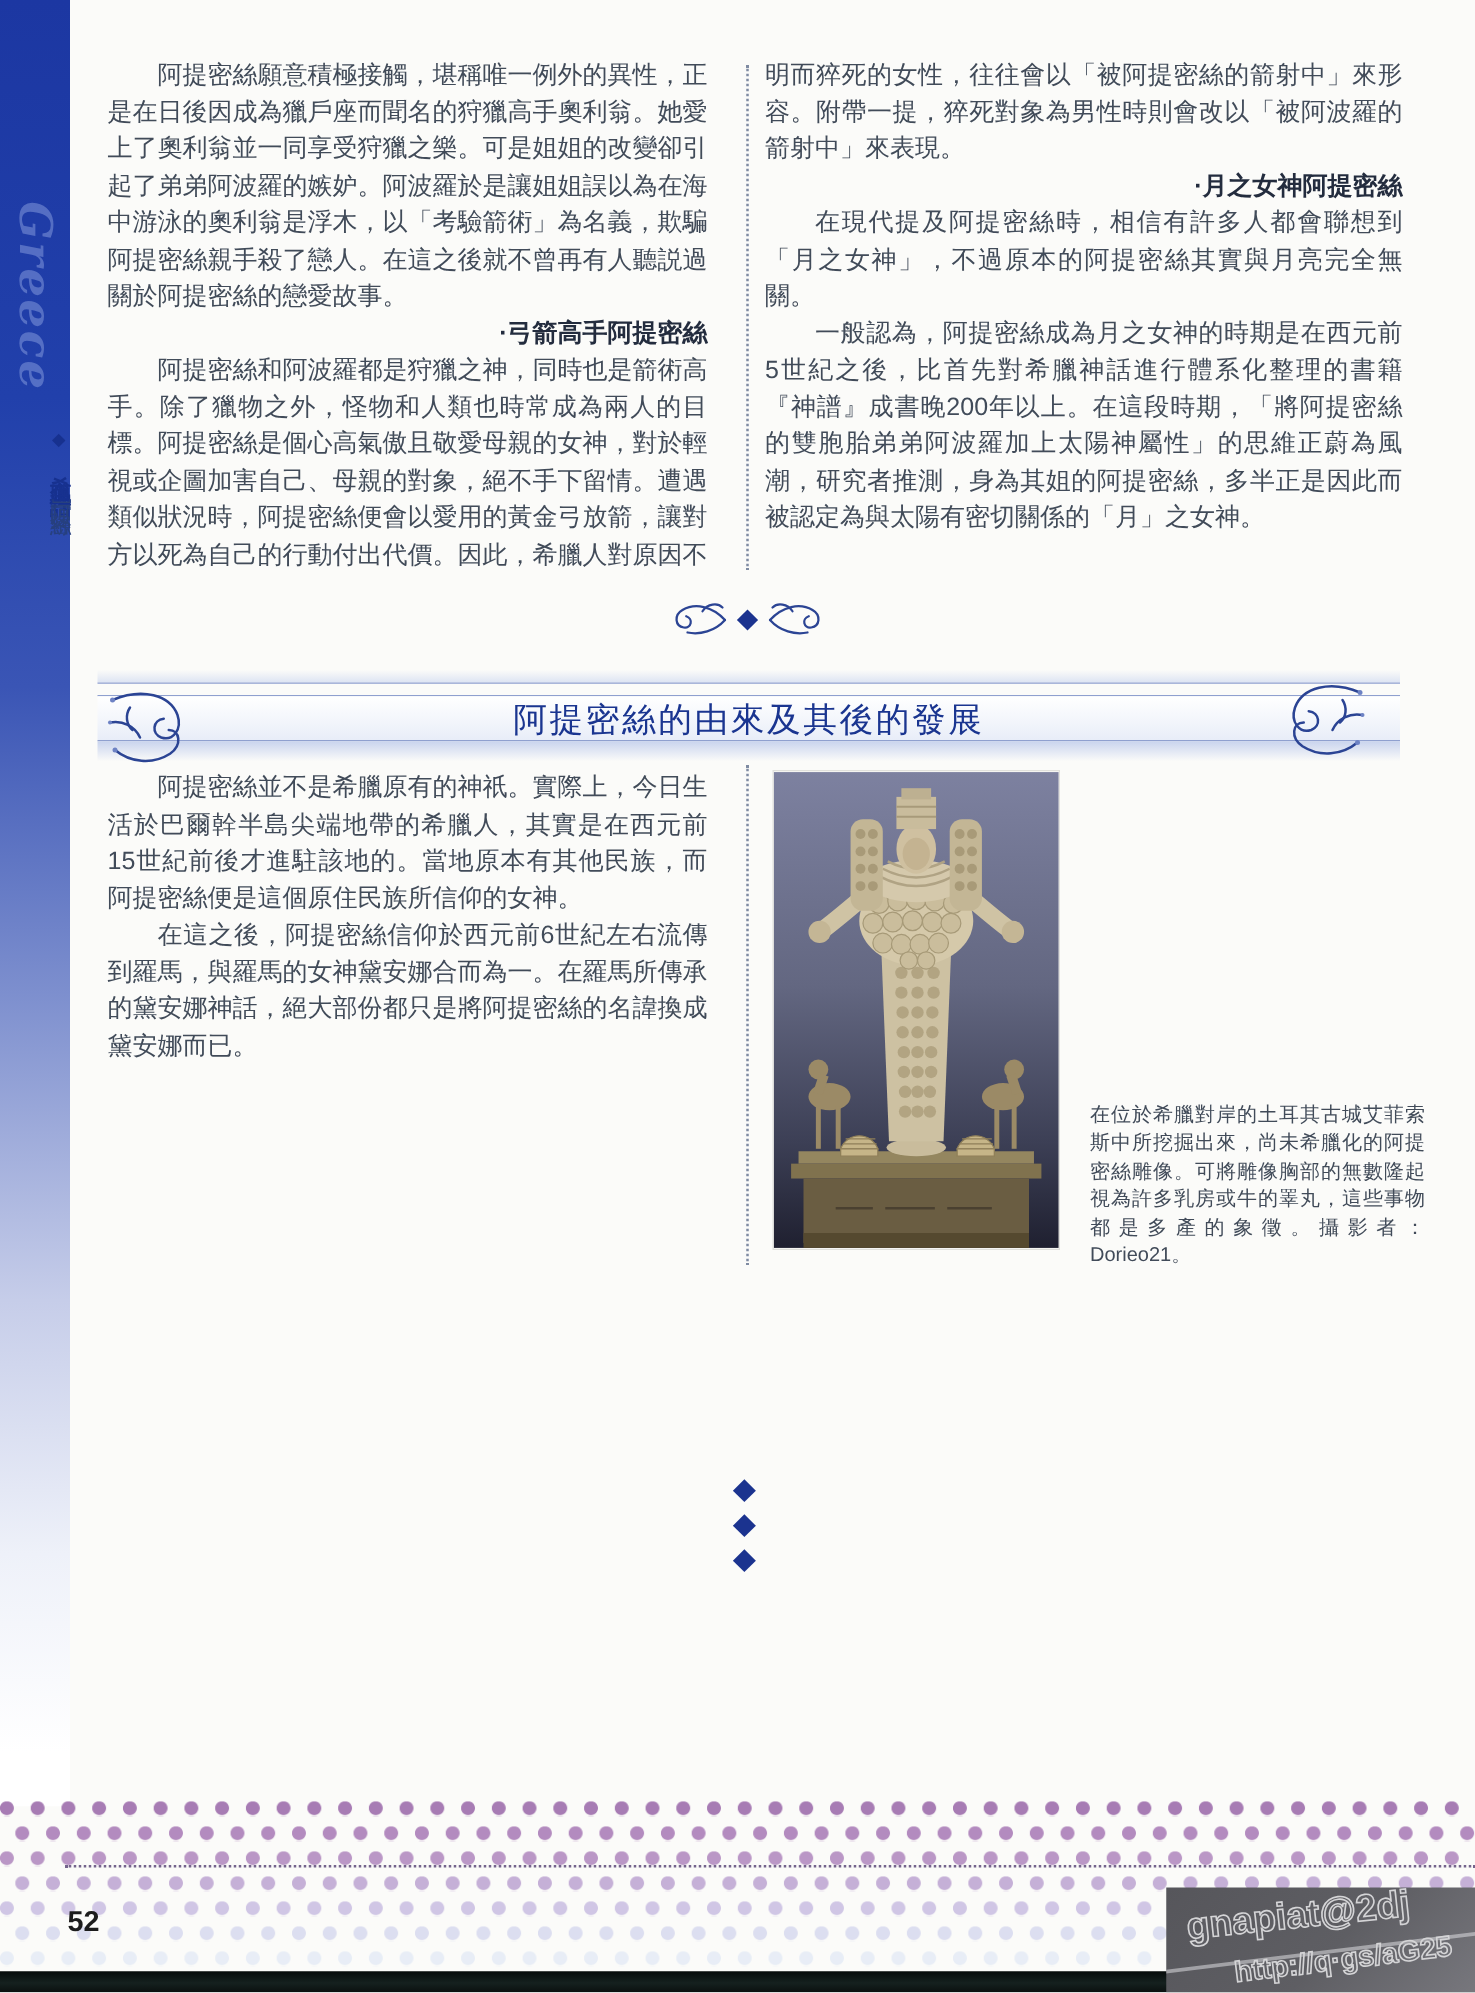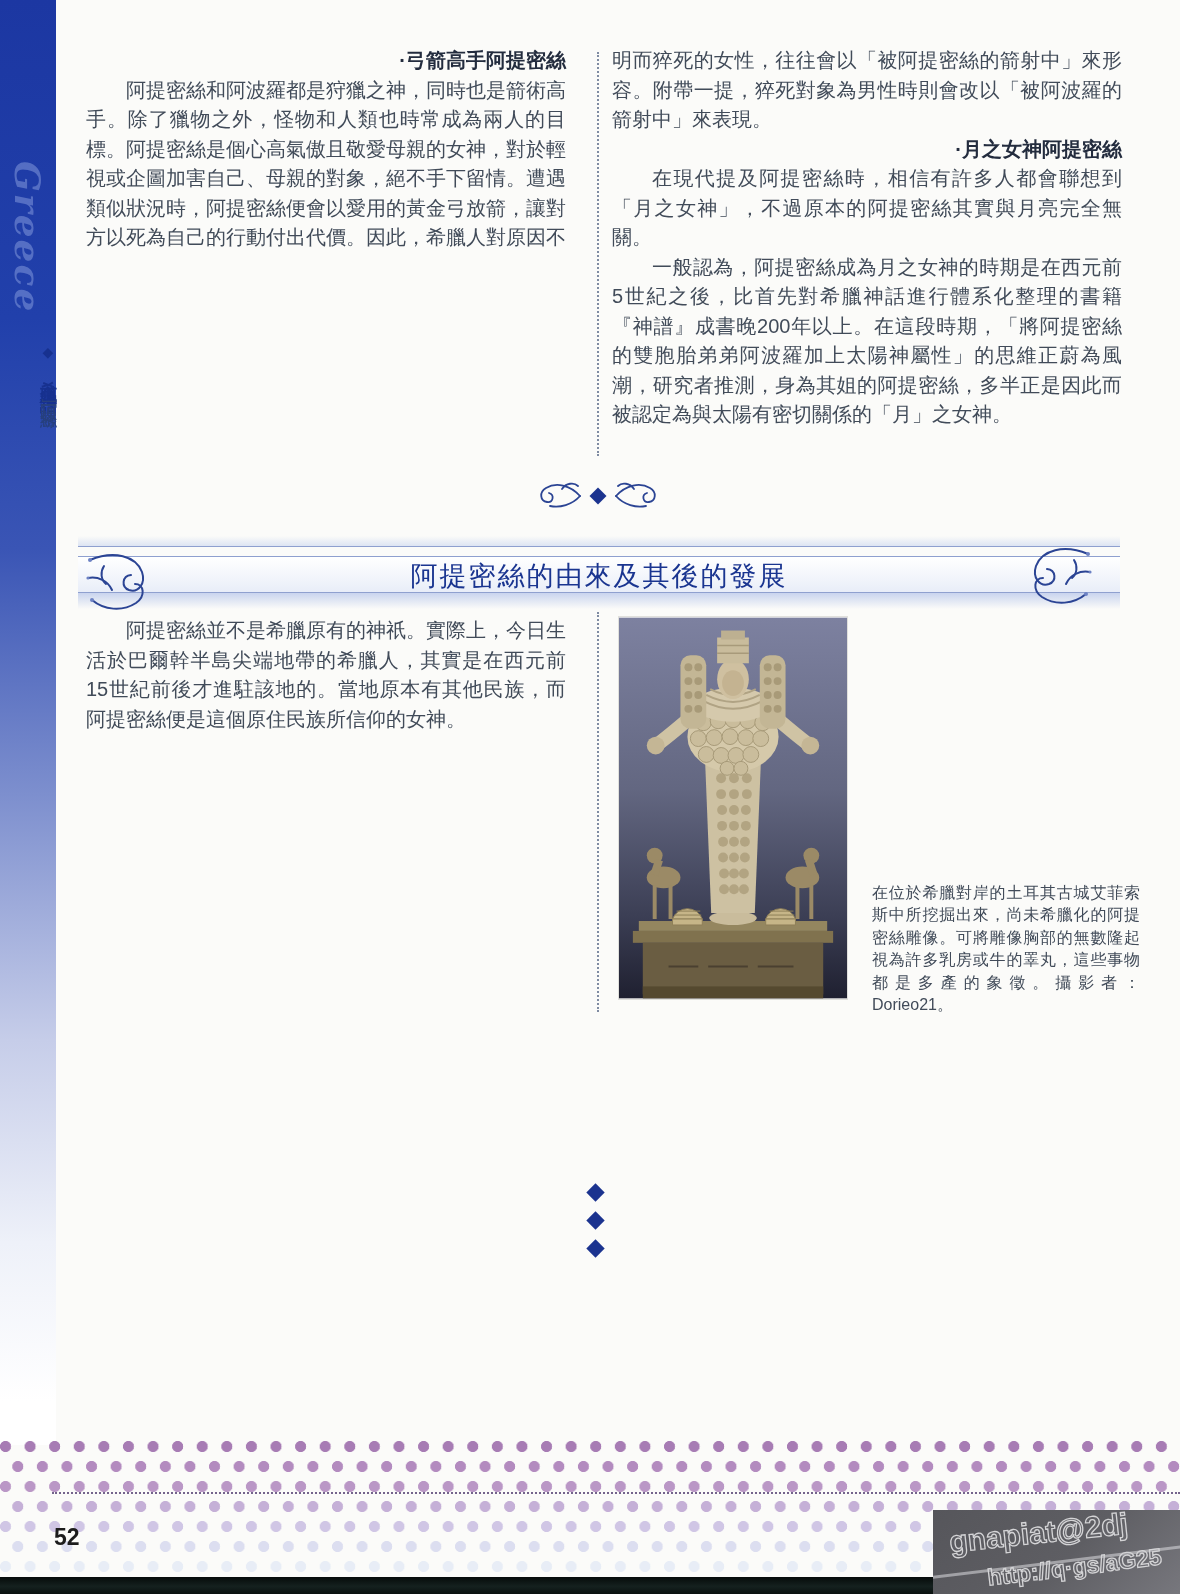--- a/index.html
+++ b/index.html
@@ -71,20 +71,21 @@
 <body>
 
 <div id="page">
 
   <div class="sidebar">
     <div class="sidebar-logo">Greece</div>
   </div>
   <div class="sidebar-nav"><span class="bullet">◆</span><span>希臘神話</span><span class="sidebar-sub">［阿提密絲］</span></div>
 
   <div class="col" style="left:86px;top:46px;width:480px;">
+    <p class="indent">阿提密絲願意積極接觸，堪稱唯一例外的異性，正是在日後因成為獵戶座而聞名的狩獵高手奧利翁。她愛上了奧利翁並一同享受狩獵之樂。可是姐姐的改變卻引起了弟弟阿波羅的嫉妒。阿波羅於是讓姐姐誤以為在海中游泳的奧利翁是浮木，以「考驗箭術」為名義，欺騙阿提密絲親手殺了戀人。在這之後就不曾再有人聽説過關於阿提密絲的戀愛故事。</p>
     <h3>·弓箭高手阿提密絲</h3>
     <p class="indent">阿提密絲和阿波羅都是狩獵之神，同時也是箭術高手。除了獵物之外，怪物和人類也時常成為兩人的目標。阿提密絲是個心高氣傲且敬愛母親的女神，對於輕視或企圖加害自己、母親的對象，絕不手下留情。遭遇類似狀況時，阿提密絲便會以愛用的黃金弓放箭，讓對方以死為自己的行動付出代價。因此，希臘人對原因不</p>
   </div>
 
   <div class="vdots" style="left:597px;top:52px;height:404px;"></div>
 
   <div class="col" style="left:612px;top:46px;width:510px;">
     <p>明而猝死的女性，往往會以「被阿提密絲的箭射中」來形容。附帶一提，猝死對象為男性時則會改以「被阿波羅的箭射中」來表現。</p>
     <h3>·月之女神阿提密絲</h3>
     <p class="indent">在現代提及阿提密絲時，相信有許多人都會聯想到「月之女神」，不過原本的阿提密絲其實與月亮完全無關。</p>
@@ -133,20 +134,21 @@
     </g>
     <g fill="#6d82c4">
       <circle cx="6" cy="12" r="2"></circle>
         <circle cx="8" cy="52" r="2"></circle>
         <circle cx="4" cy="30" r="1.6"></circle>
     </g>
   </svg>
 
   <div class="col" style="left:86px;top:616px;width:480px;">
     <p class="indent">阿提密絲並不是希臘原有的神祇。實際上，今日生活於巴爾幹半島尖端地帶的希臘人，其實是在西元前15世紀前後才進駐該地的。當地原本有其他民族，而阿提密絲便是這個原住民族所信仰的女神。</p>
+    <p class="indent">在這之後，阿提密絲信仰於西元前6世紀左右流傳到羅馬，與羅馬的女神黛安娜合而為一。在羅馬所傳承的黛安娜神話，絕大部份都只是將阿提密絲的名諱換成黛安娜而已。</p>
   </div>
 
   <div class="vdots" style="left:597px;top:612px;height:400px;"></div>
 
   <svg class="figure-photo" viewBox="0 0 230 384">
     <defs>
       <linearGradient id="bgG" x1="0" y1="0" x2="0" y2="1">
         <stop offset="0" stop-color="#7d81a0"></stop>
           <stop offset="0.45" stop-color="#636781"></stop>
         <stop offset="0.78" stop-color="#3c3f55"></stop>

